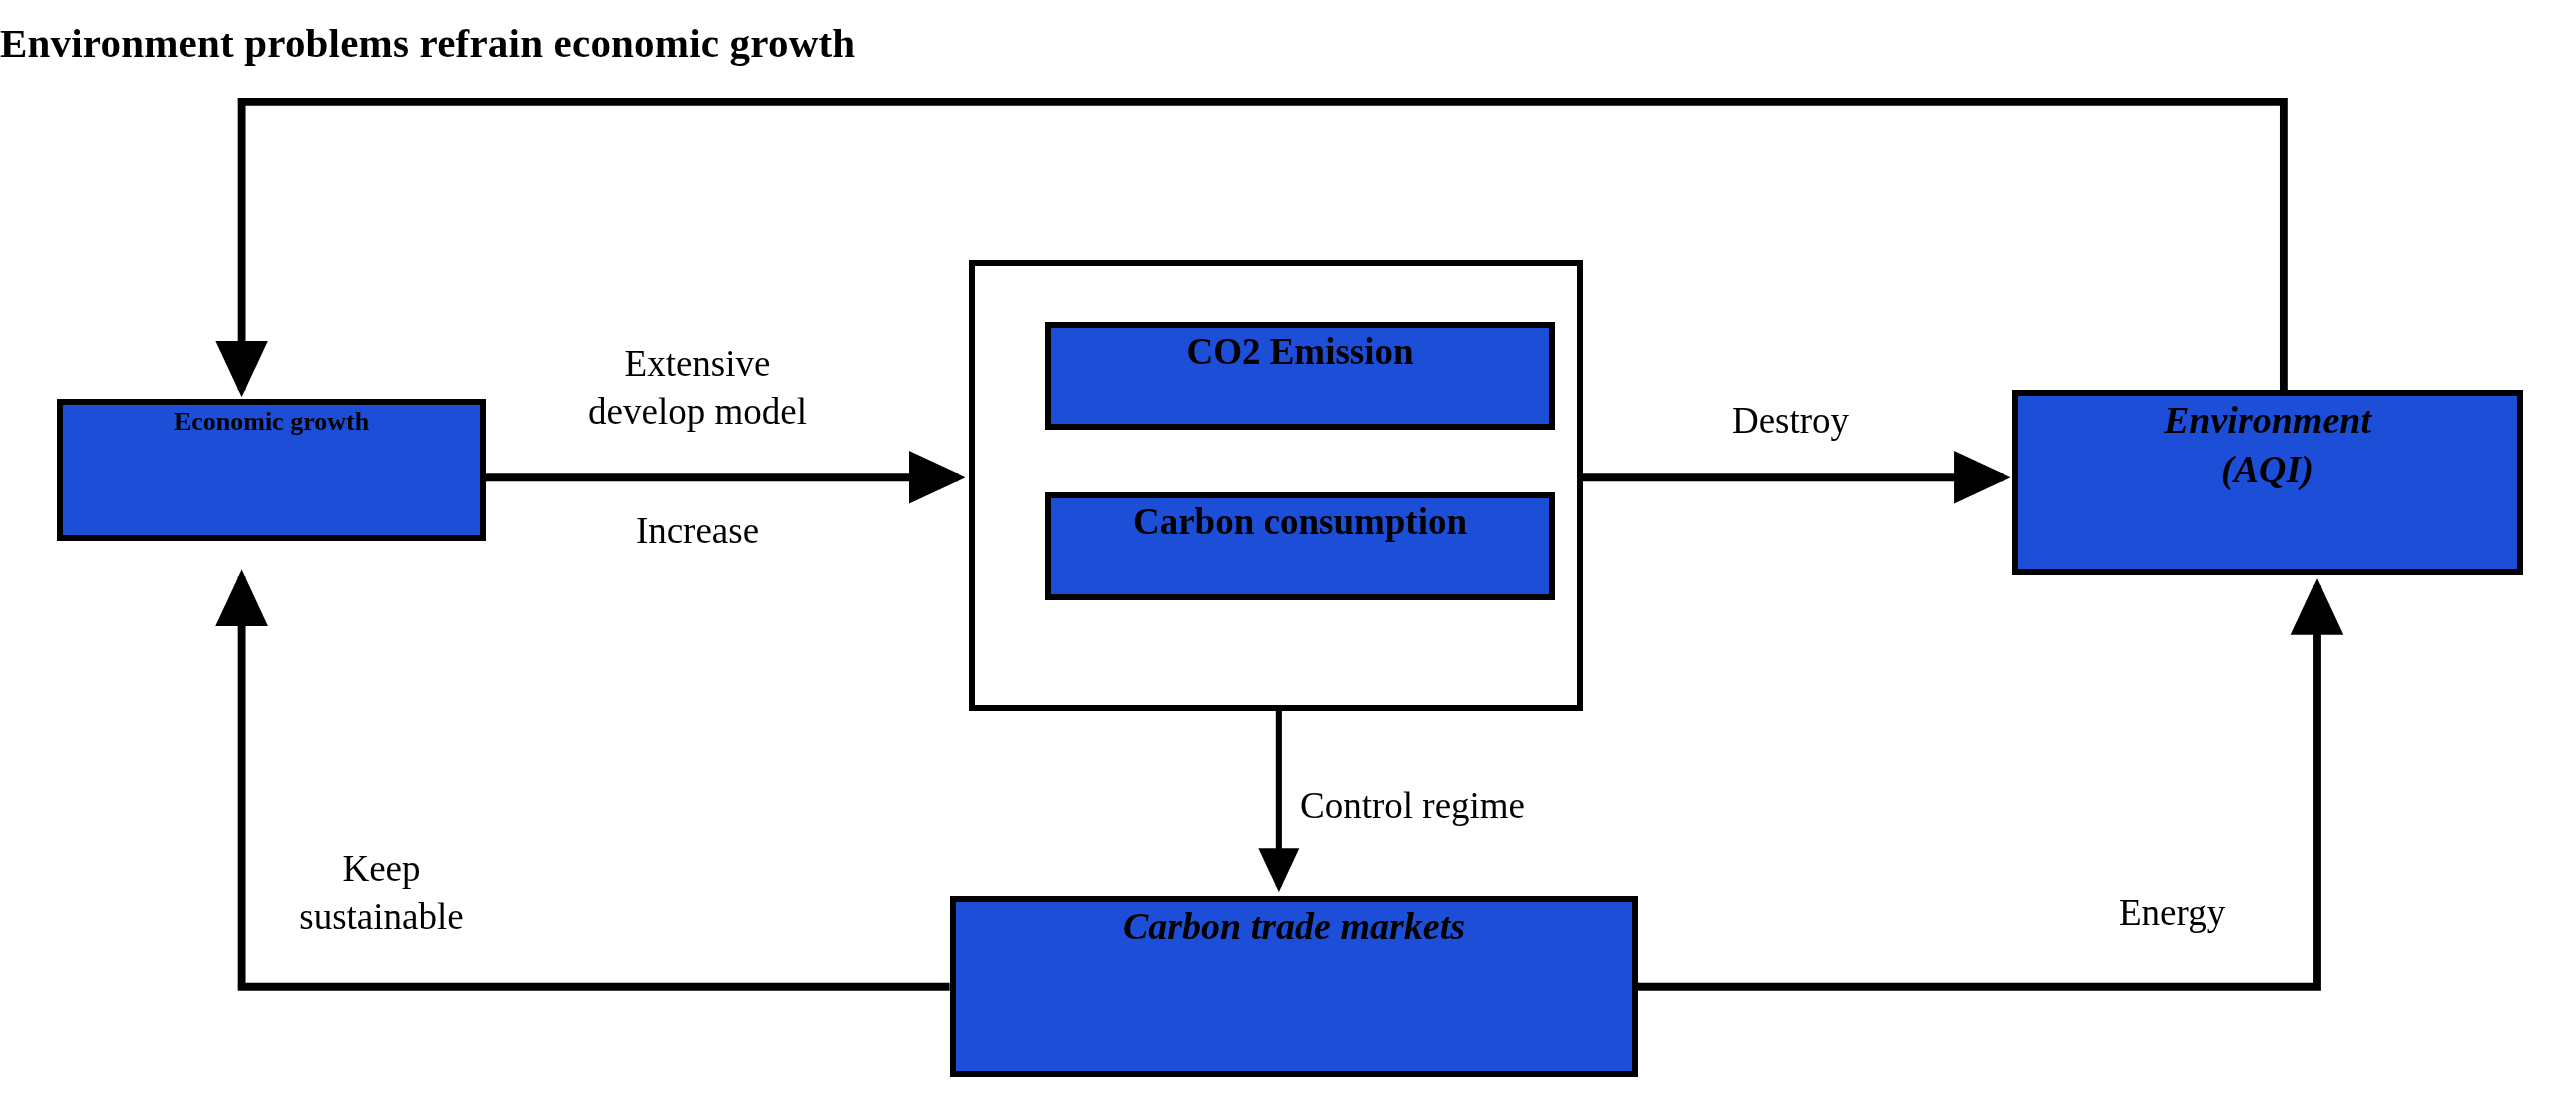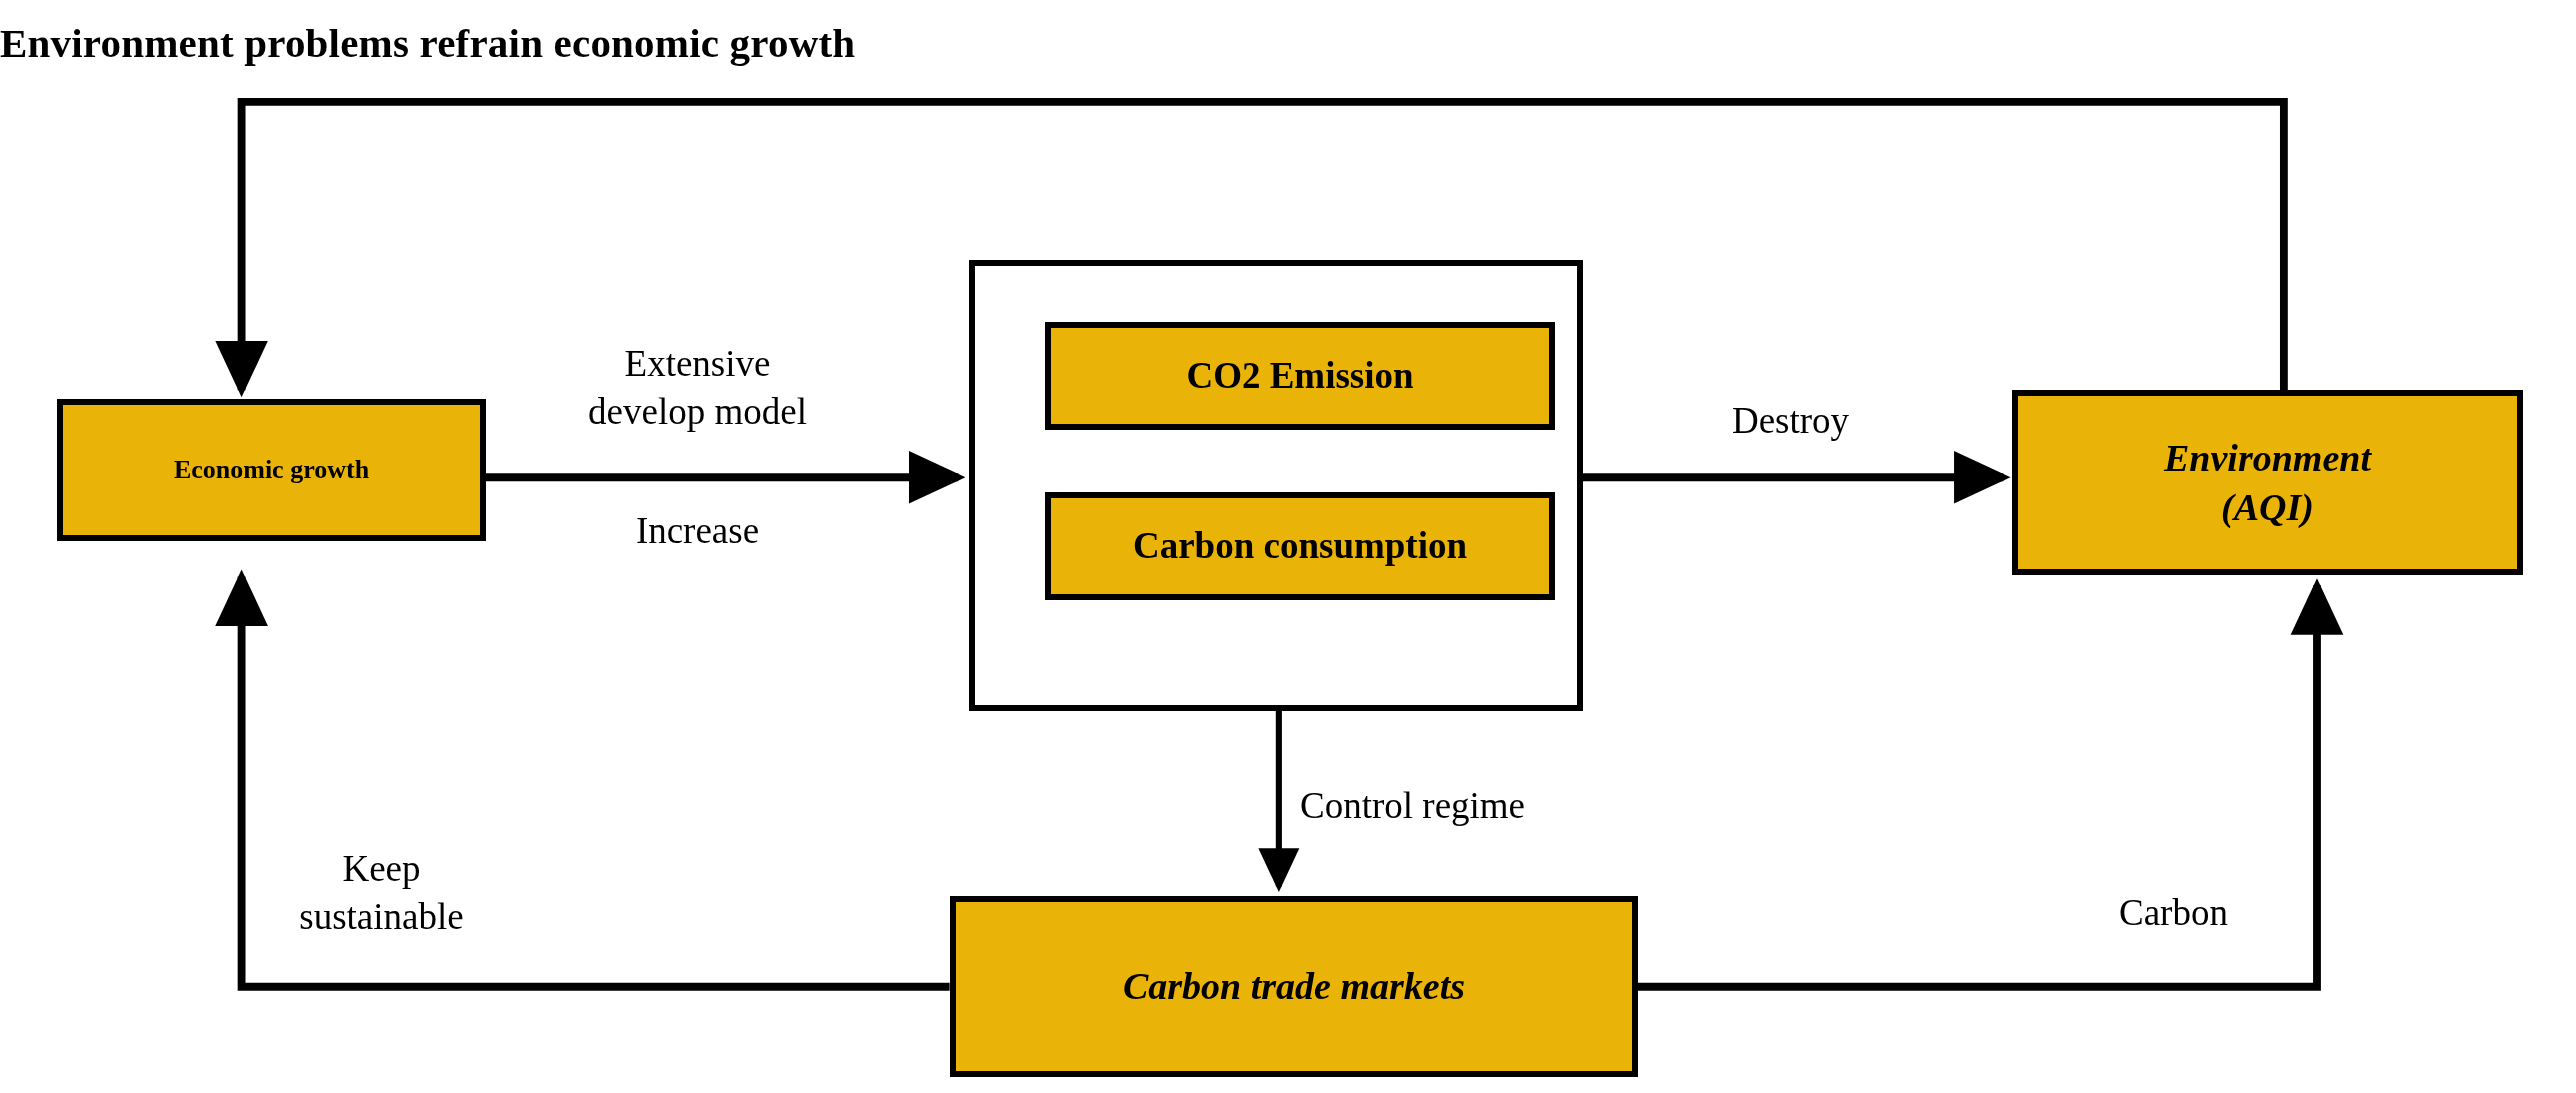--- a/index.html
+++ b/index.html
@@ -23,23 +23,22 @@
     position: absolute;
     left: 0;
     top: 0;
     width: 2576px;
     height: 1093px;
   }
   .node {
     position: absolute;
     box-sizing: border-box;
     border: 6.1px solid #000000;
-    background: #eab308;
+    background: #1d4ed8;
     display: flex;
-    align-items: center;
     justify-content: center;
     text-align: center;
     font-weight: bold;
     line-height: 1.28;
     z-index: 3;
   }
   .node-label {
     display: block;
     width: 100%;
     padding: 0 8.7px;
@@ -156,16 +155,16 @@
 
   <div class="edge-label" id="label-increase">Increase</div>
 
   <div class="edge-label" id="label-destroy">Destroy</div>
 
   <div class="edge-label" id="label-control">Control regime</div>
 
   <div class="edge-label" id="label-keep">Keep
 sustainable</div>
 
-  <div class="edge-label" id="label-solve">Carbon</div>
+  <div class="edge-label" id="label-solve">Energy</div>
 
 </div>
 
 
 </body></html>

